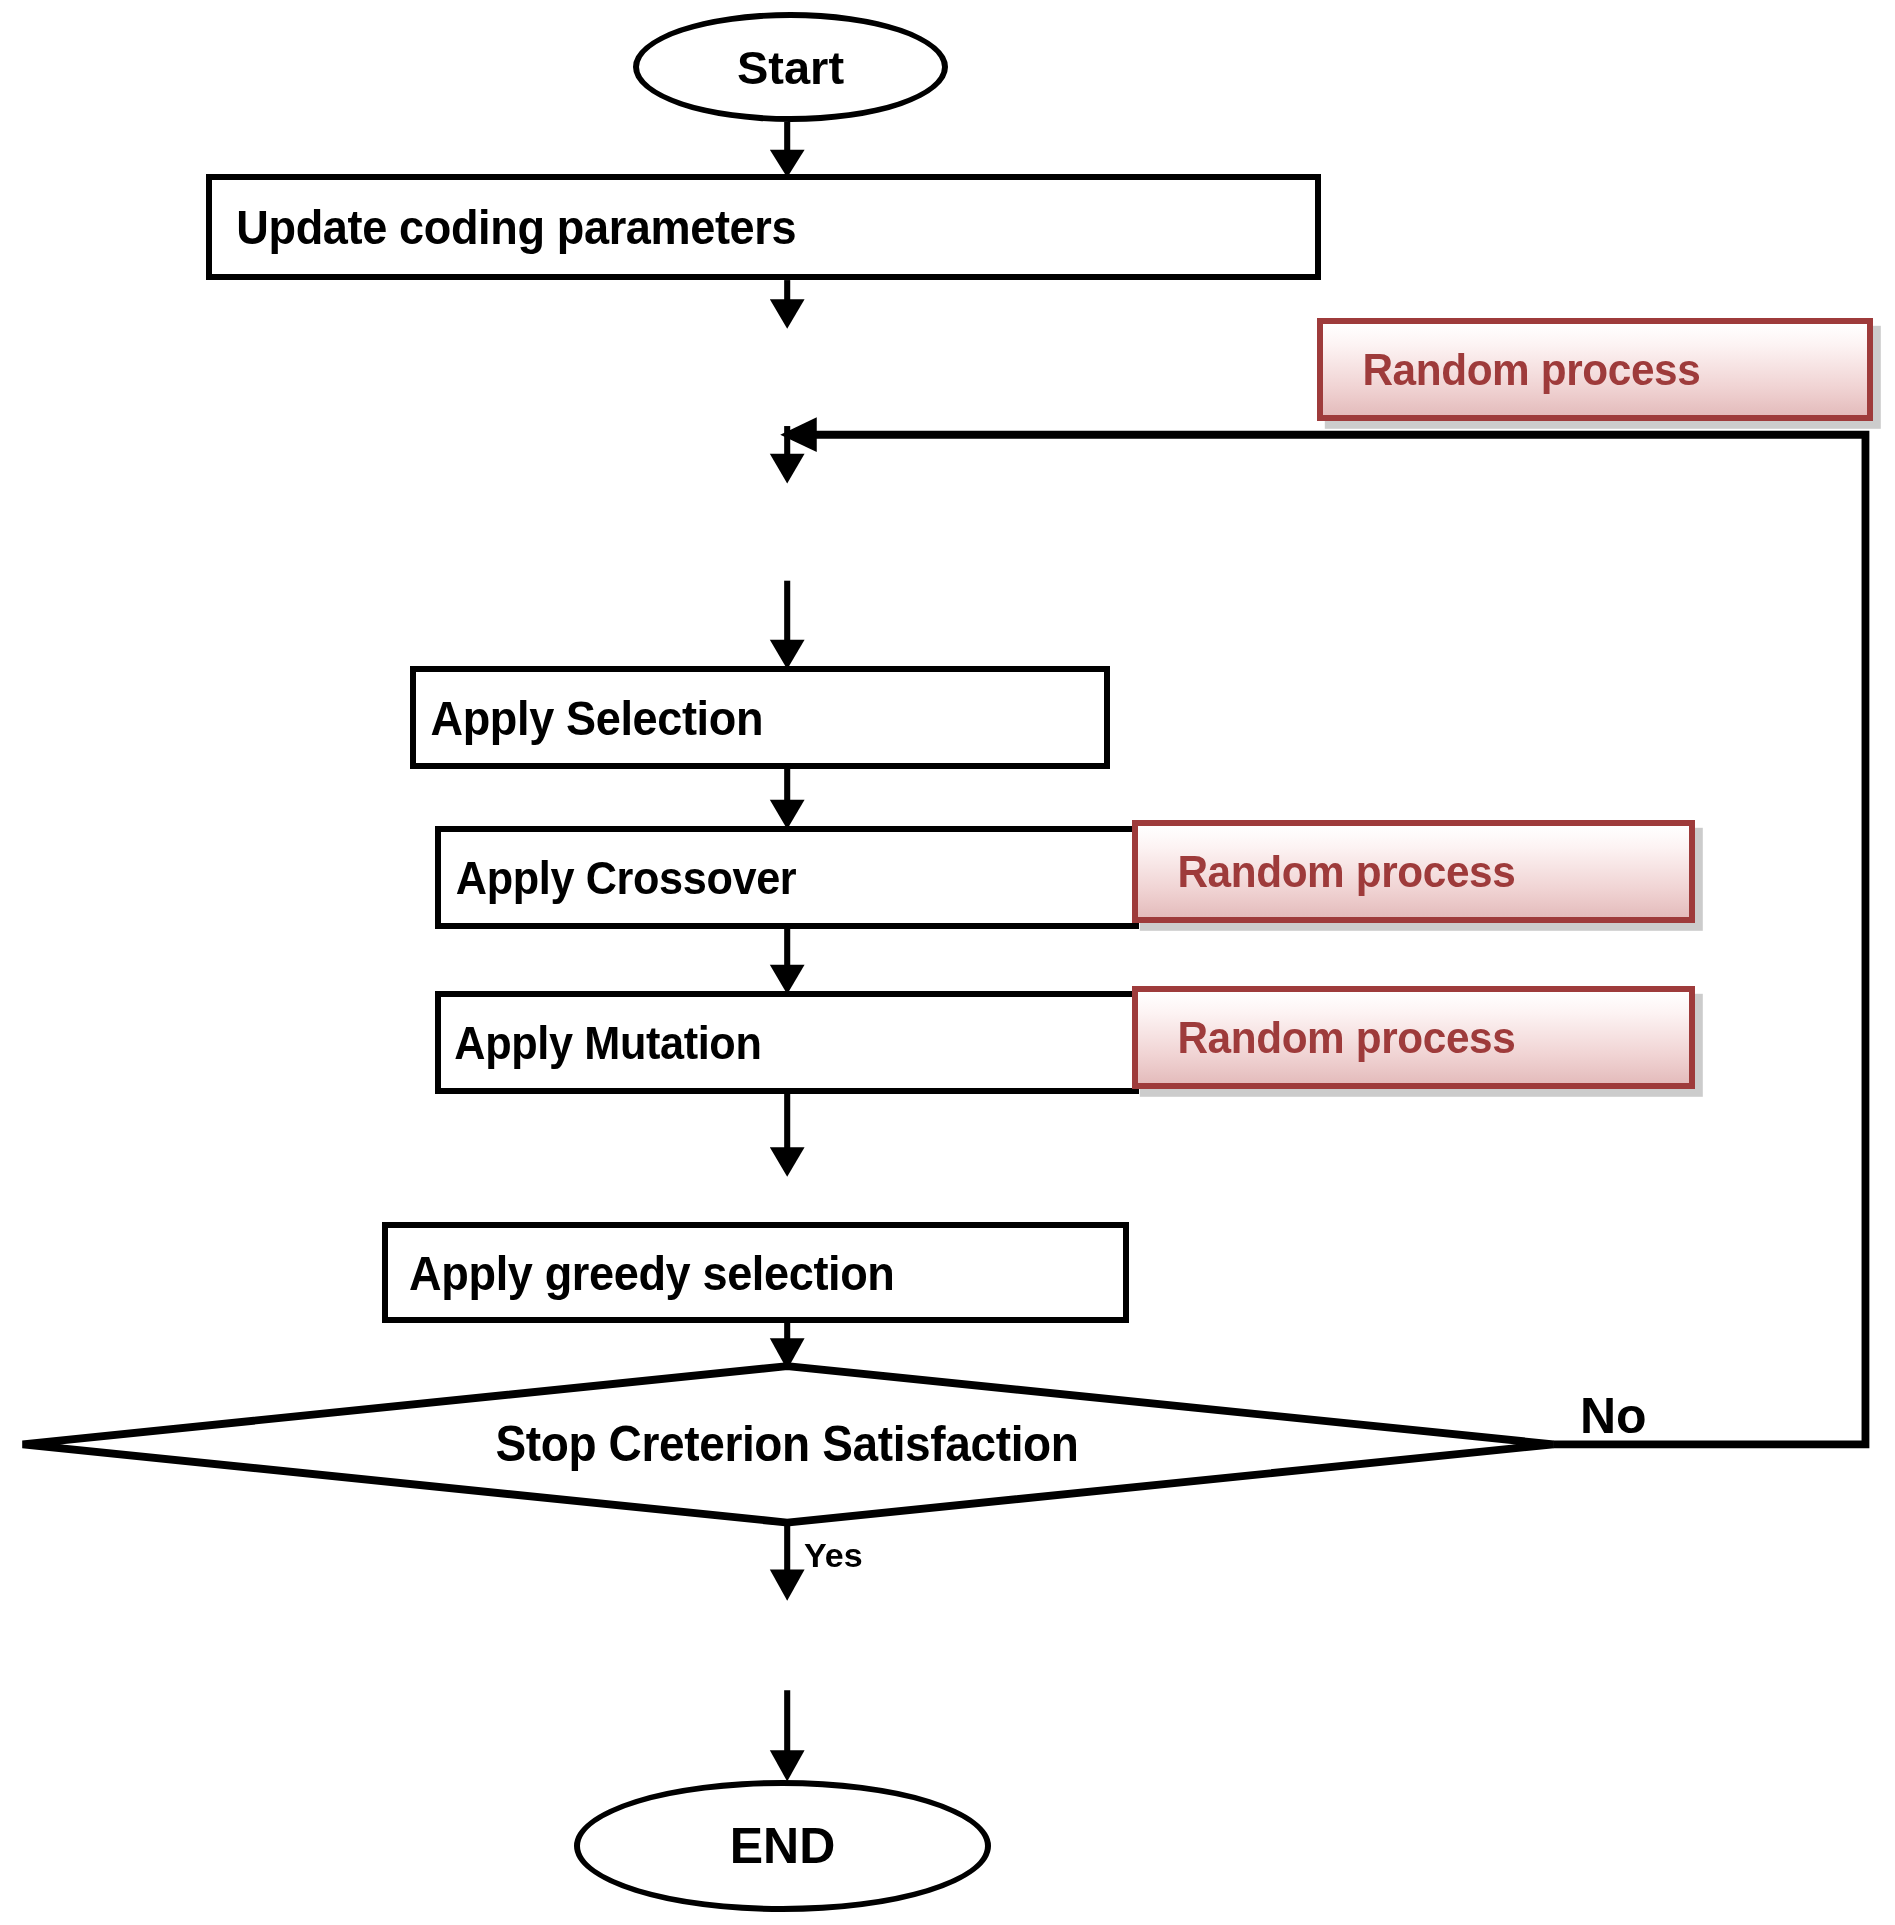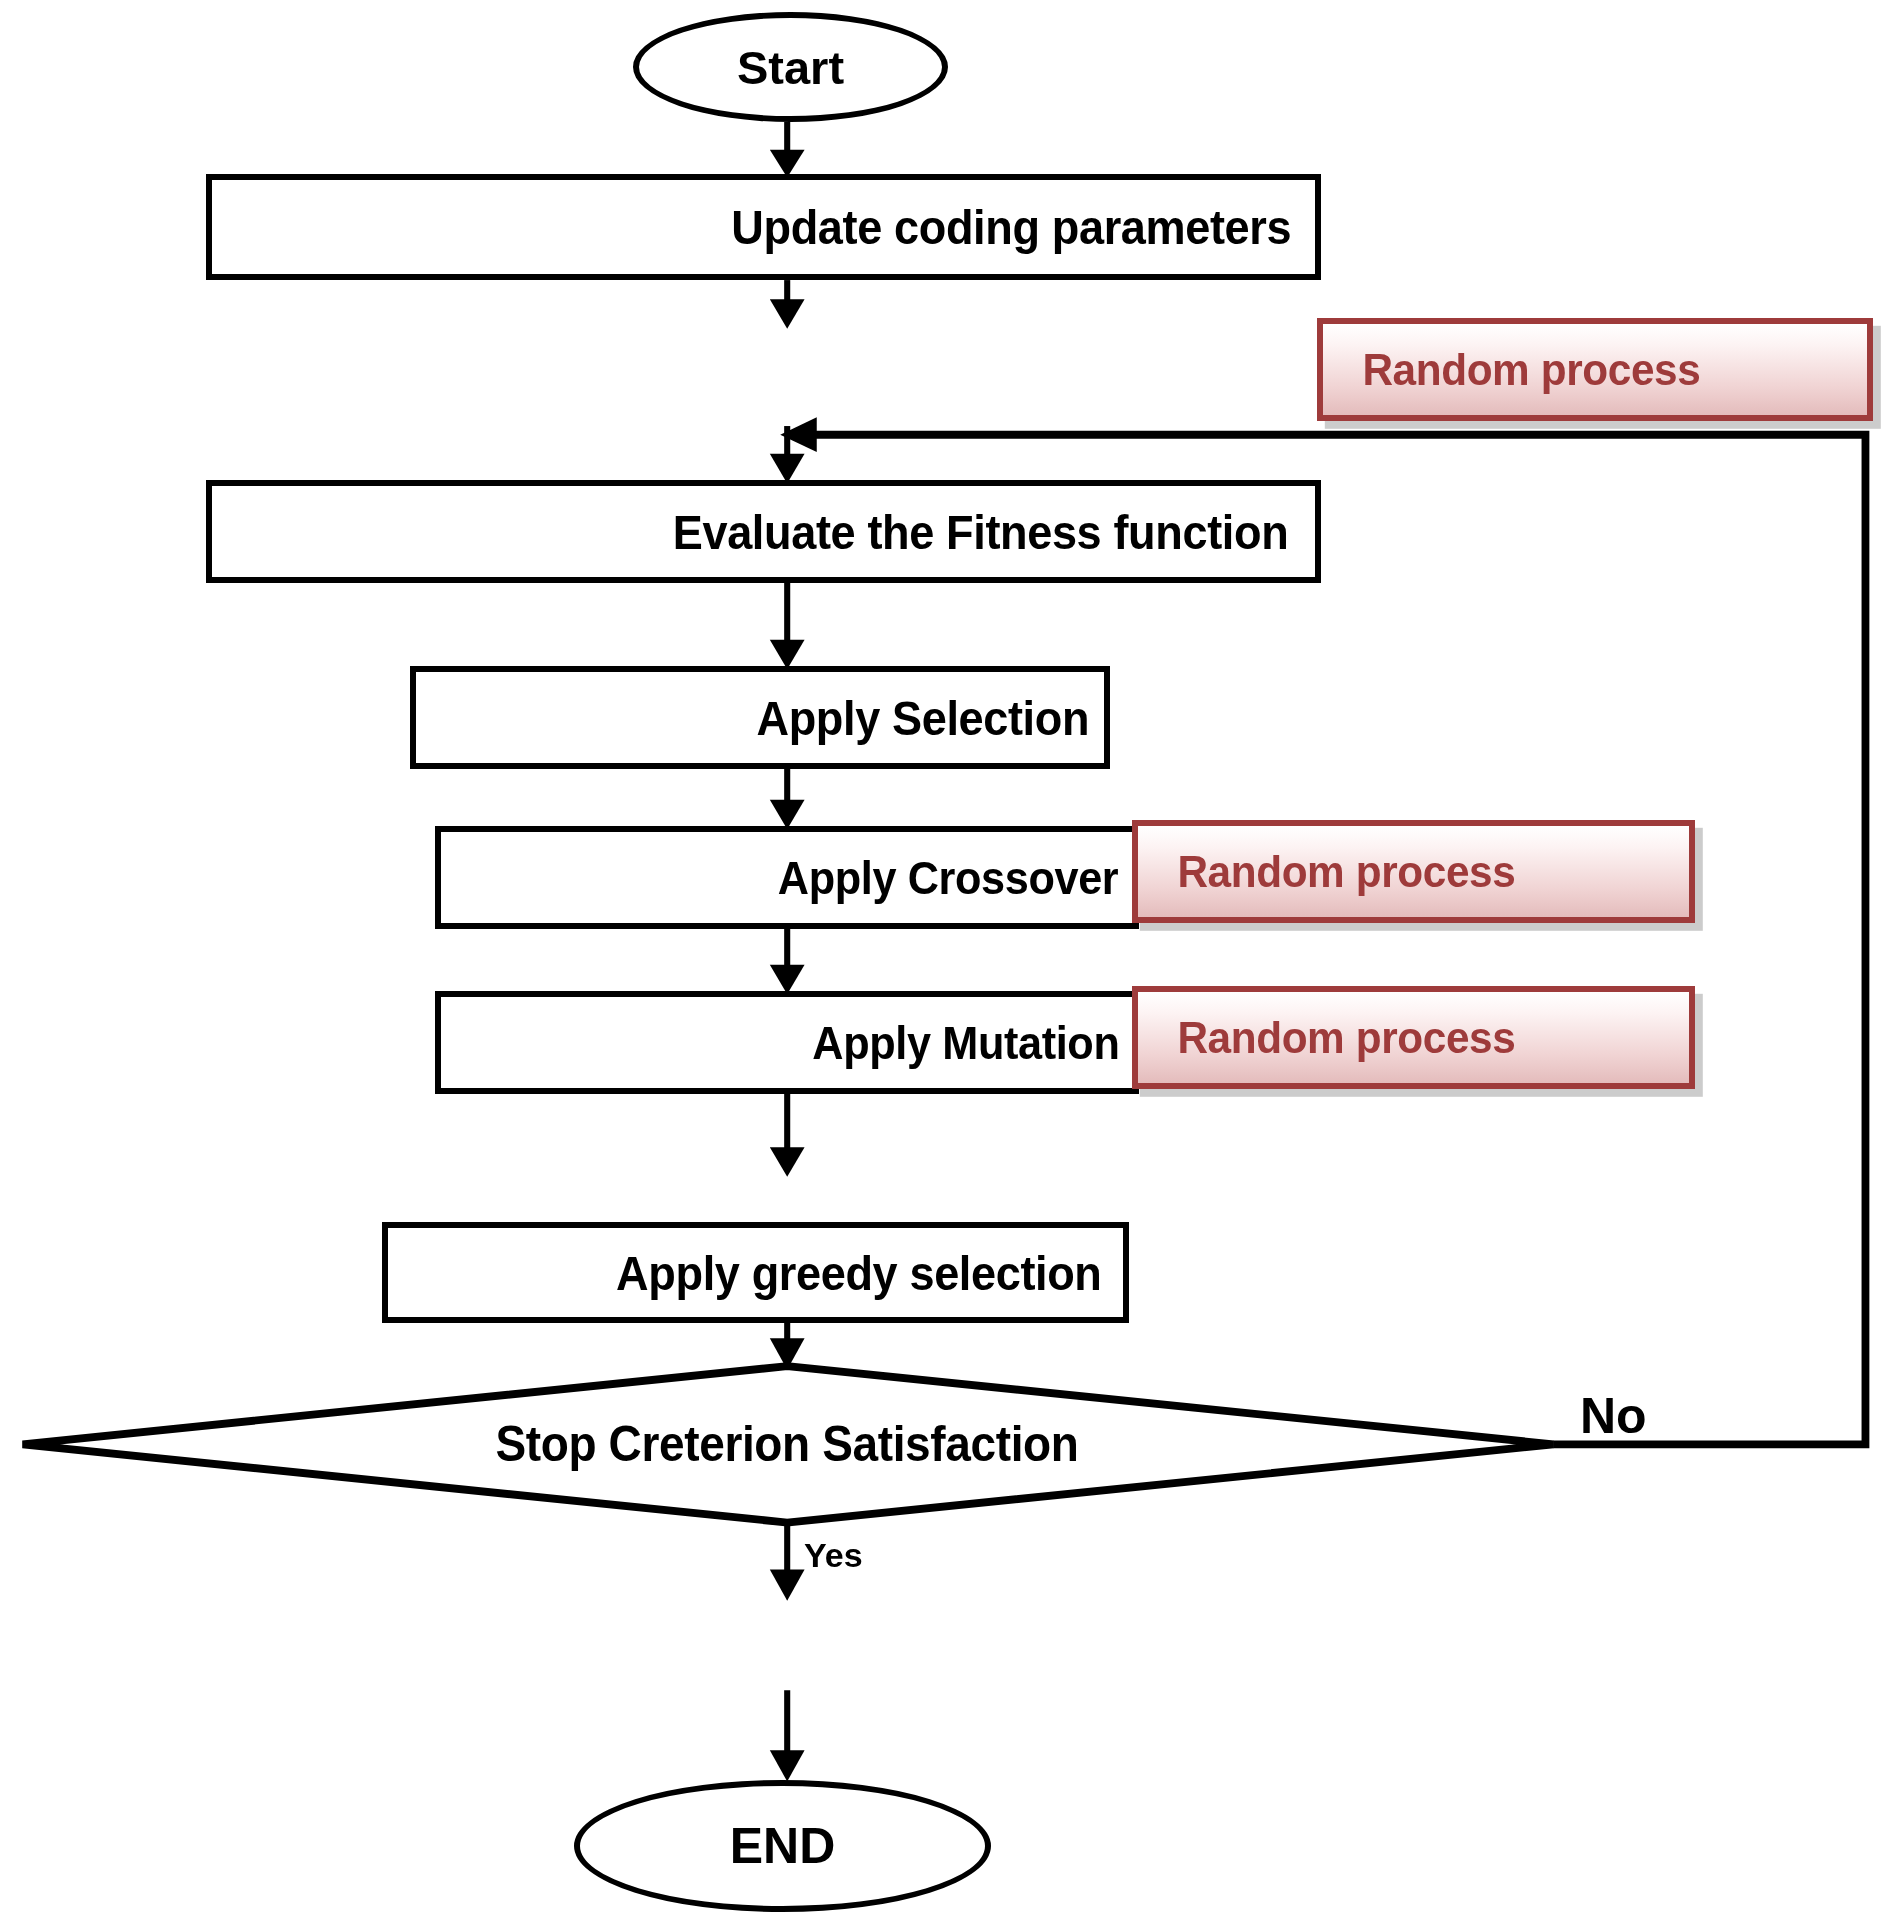--- a/index.html
+++ b/index.html
@@ -23,21 +23,21 @@
     height: 1926px;
   }
   
   .proc {
     position: absolute;
     box-sizing: border-box;
     background: #ffffff;
     border: 6px solid #000000;
     display: flex;
     align-items: center;
-    justify-content: flex-end;
+    justify-content: flex-start;
     z-index: 5;
   }
   .proc .lbl {
     font-family: "Liberation Sans", sans-serif;
     font-weight: bold;
     color: #000000;
     white-space: nowrap;
     letter-spacing: -0.4px;
     transform: scaleX(0.92);
   }
@@ -182,23 +182,20 @@
 
   <div class="proc" style="left:206px; top:174px; width:1115px; height:106px;">
     <span class="lbl" style="font-size:49px;">Update coding parameters</span>
   </div>
 
 
   <div class="rand" style="left:1317px; top:318px; width:556px; height:103px;">
     <span class="lbl" style="font-size:45px;">Random process</span>
   </div>
 
-  <div class="proc" style="left:206px; top:480px; width:1115px; height:103px;">
-    <span class="lbl" style="font-size:49px;">Evaluate the Fitness function</span>
-  </div>
 
   <div class="proc" style="left:435px; top:826px; width:704px; height:103px;">
     <span class="lbl" style="font-size:47px;">Apply Crossover</span>
   </div>
 
   <div class="proc" style="left:410px; top:666px; width:700px; height:103px;">
     <span class="lbl" style="font-size:49px;">Apply Selection</span>
   </div>
 
   <div class="rand" style="left:1132px; top:820px; width:563px; height:103px;">

